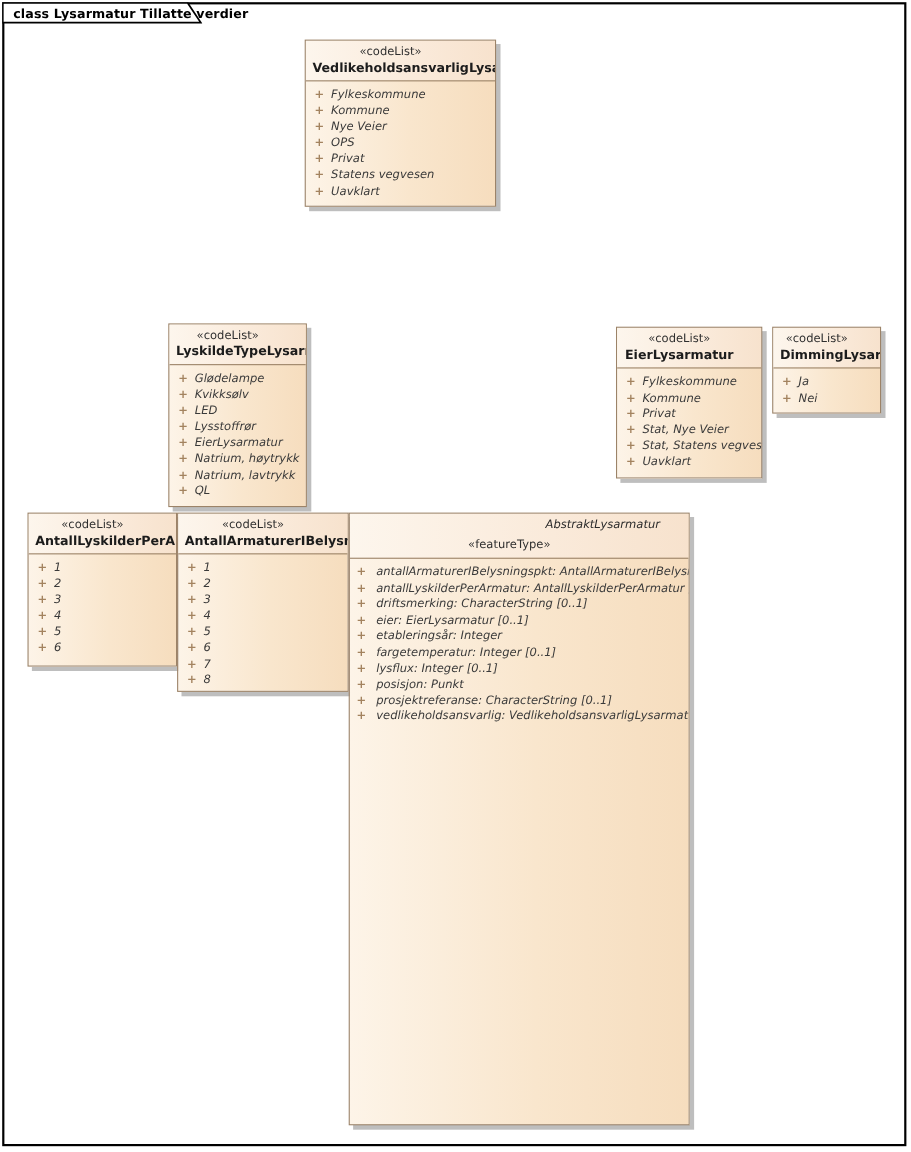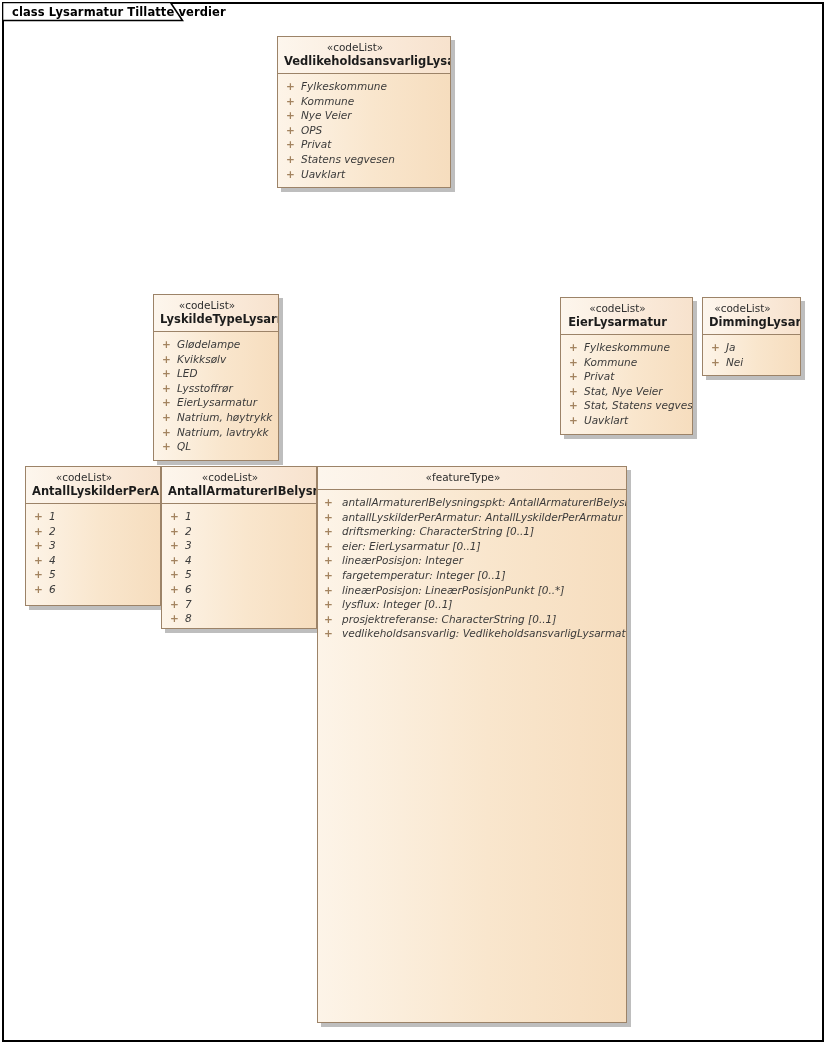--- a/index.html
+++ b/index.html
@@ -221,27 +221,28 @@
     <span class="uml-attr"><span class="vis">+</span><span>4</span></span>
     <span class="uml-attr"><span class="vis">+</span><span>5</span></span>
     <span class="uml-attr"><span class="vis">+</span><span>6</span></span>
     <span class="uml-attr"><span class="vis">+</span><span>7</span></span>
     <span class="uml-attr"><span class="vis">+</span><span>8</span></span>
   </div>
 </div>
 
 <div class="uml-box" id="box-lysarmatur">
   <div class="uml-head">
+    <span class="abstract-tag">AbstraktLysarmatur</span>
     <span class="stereotype">«featureType»</span>
   </div>
   <div class="uml-body">
     <span class="uml-attr"><span class="vis">+</span><span>antallArmaturerIBelysningspkt: AntallArmaturerIBelysningspkt</span></span>
     <span class="uml-attr"><span class="vis">+</span><span>antallLyskilderPerArmatur: AntallLyskilderPerArmatur [0..1]</span></span>
     <span class="uml-attr"><span class="vis">+</span><span>driftsmerking: CharacterString [0..1]</span></span>
     <span class="uml-attr"><span class="vis">+</span><span>eier: EierLysarmatur [0..1]</span></span>
-    <span class="uml-attr"><span class="vis">+</span><span>lineærPosisjon: Integer</span></span>
+    <span class="uml-attr"><span class="vis">+</span><span>etableringsår: Integer</span></span>
     <span class="uml-attr"><span class="vis">+</span><span>fargetemperatur: Integer [0..1]</span></span>
-    <span class="uml-attr"><span class="vis">+</span><span>lineærPosisjon: LineærPosisjonPunkt [0..*]</span></span>
     <span class="uml-attr"><span class="vis">+</span><span>lysflux: Integer [0..1]</span></span>
+    <span class="uml-attr"><span class="vis">+</span><span>posisjon: Punkt</span></span>
     <span class="uml-attr"><span class="vis">+</span><span>prosjektreferanse: CharacterString [0..1]</span></span>
     <span class="uml-attr"><span class="vis">+</span><span>vedlikeholdsansvarlig: VedlikeholdsansvarligLysarmatur [0..1]</span></span>
   </div>
 </div>
 
 </body></html>

